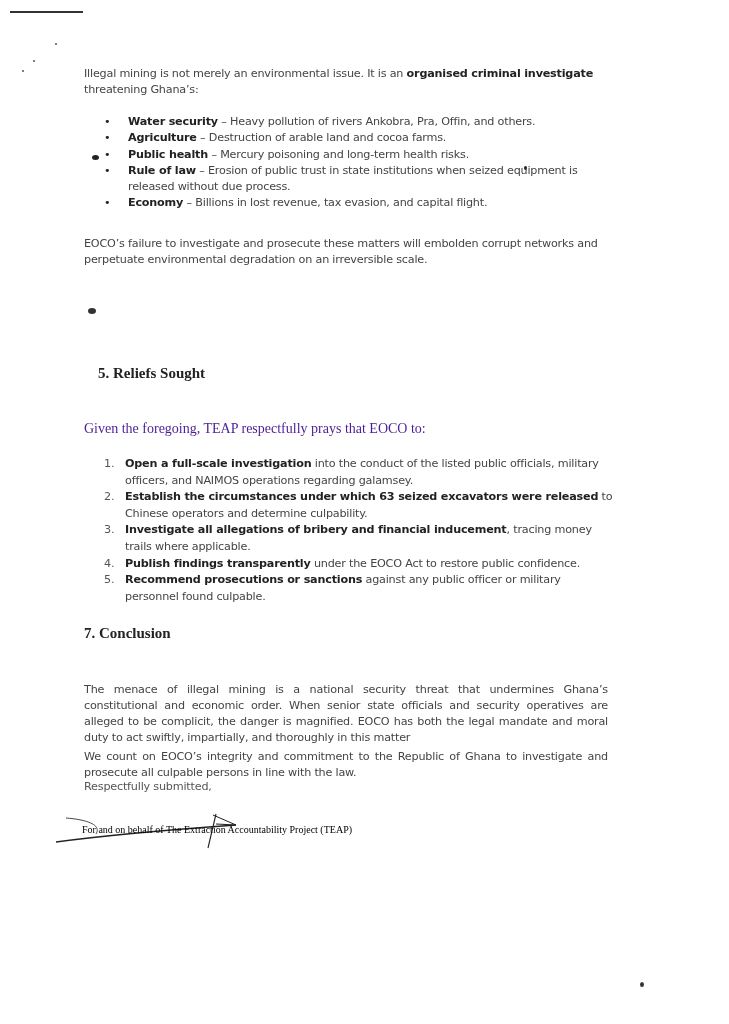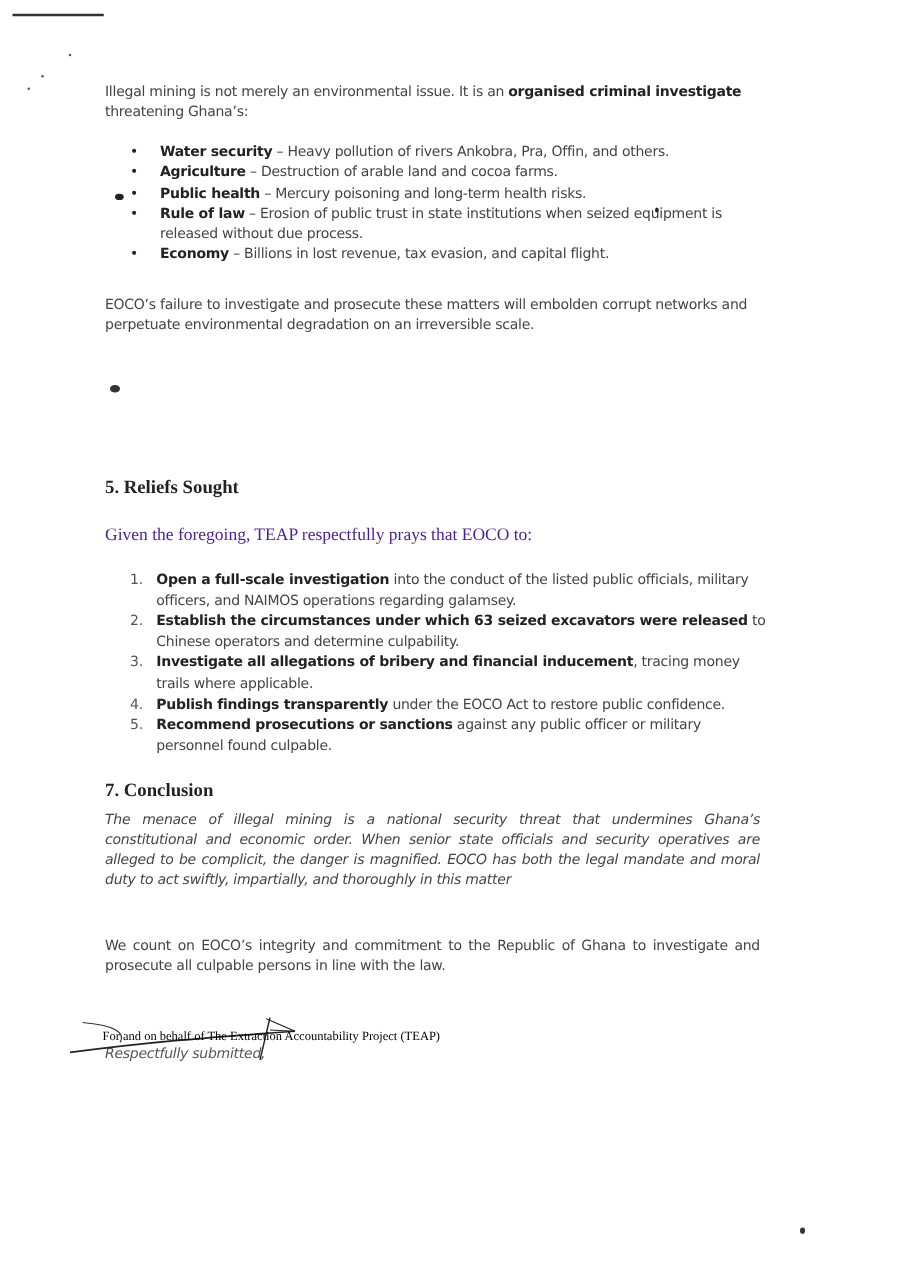--- a/index.html
+++ b/index.html
@@ -49,40 +49,40 @@
   <li><span class="b">Agriculture</span><span> – Destruction of arable land and cocoa farms.</span></li>
   <li><span class="b">Public health</span><span> – Mercury poisoning and long-term health risks.</span></li>
   <li><span class="b">Rule of law</span><span> – Erosion of public trust in state institutions when seized equipment is released without due process.</span></li>
   <li><span class="b">Economy</span><span> – Billions in lost revenue, tax evasion, and capital flight.</span></li>
 </ul>
 
 <div class="block sans" style="top:236px;width:520px;">
   <p class="para">EOCO’s failure to investigate and prosecute these matters will embolden corrupt networks and perpetuate environmental degradation on an irreversible scale.</p>
 </div>
 
-<h2 class="heading" style="top:382px;">5. Reliefs Sought</h2>
+<h2 class="heading" style="top:365px;margin-left:14px;">5. Reliefs Sought</h2>
 <div class="block serif" style="top:421px;font-size:14px;color:#4c1d95;">Given the foregoing, TEAP respectfully prays that EOCO to:</div>
 
 <ol class="reliefs sans">
   <li><span class="num">1.</span><span class="b">Open a full-scale investigation</span><span> into the conduct of the listed public officials, military officers, and NAIMOS operations regarding galamsey.</span></li>
   <li><span class="num">2.</span><span class="b">Establish the circumstances under which 63 seized excavators were released</span><span> to Chinese operators and determine culpability.</span></li>
   <li><span class="num">3.</span><span class="b">Investigate all allegations of bribery and financial inducement</span><span>, tracing money trails where applicable.</span></li>
   <li><span class="num">4.</span><span class="b">Publish findings transparently</span><span> under the EOCO Act to restore public confidence.</span></li>
   <li><span class="num">5.</span><span class="b">Recommend prosecutions or sanctions</span><span> against any public officer or military personnel found culpable.</span></li>
 </ol>
 
 <h2 class="heading" style="top:625px;">7. Conclusion</h2>
-<div class="block sans" style="top:648px;width:524px;font-style:italic;">
+<div class="block sans" style="top:682px;width:524px;">
   <p class="para justify">The menace of illegal mining is a national security threat that undermines Ghana’s constitutional and economic order. When senior state officials and security operatives are alleged to be complicit, the danger is magnified. EOCO has both the legal mandate and moral duty to act swiftly, impartially, and thoroughly in this matter</p>
 </div>
 <div class="block sans" style="top:749px;width:524px;">
   <p class="para justify">We count on EOCO’s integrity and commitment to the Republic of Ghana to investigate and prosecute all culpable persons in line with the law.</p>
 </div>
 
-<div class="block sans" style="top:836px;color:#555;font-style:italic;">Respectfully submitted,</div>
+<div class="block sans" style="top:780px;color:#555;">Respectfully submitted,</div>
 
 <svg class="signature" width="200" height="40" viewBox="0 0 200 40">
   <path d="M10 6 C 35 8, 45 14, 40 22" stroke="#333" stroke-width="0.9" fill="none"></path>
   <path d="M0 30 C 60 22, 110 18, 180 13" stroke="#222" stroke-width="1.4" fill="none"></path>
   <path d="M160 2 L 152 36" stroke="#222" stroke-width="1.1" fill="none"></path>
   <path d="M157 3 L 180 13 L 160 12" stroke="#222" stroke-width="1" fill="none"></path>
 </svg>
 
 <div class="block serif" style="top:824px;left:82px;font-size:10px;color:#000000;">For and on behalf of The Extraction Accountability Project (TEAP)</div>
 

